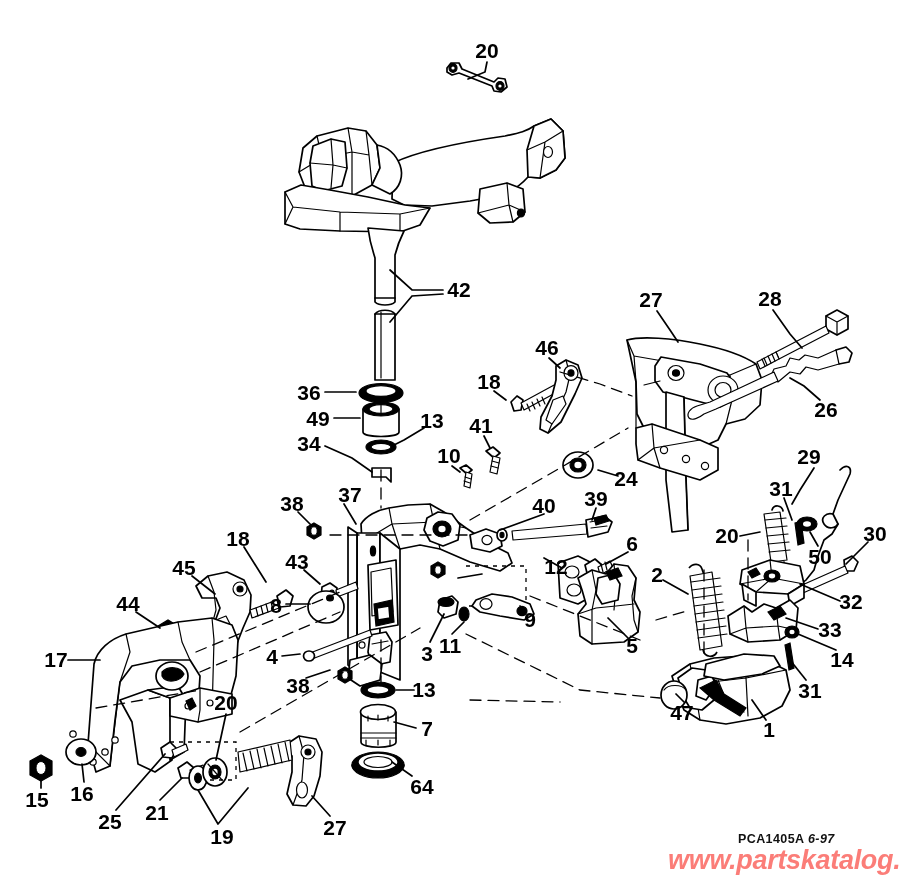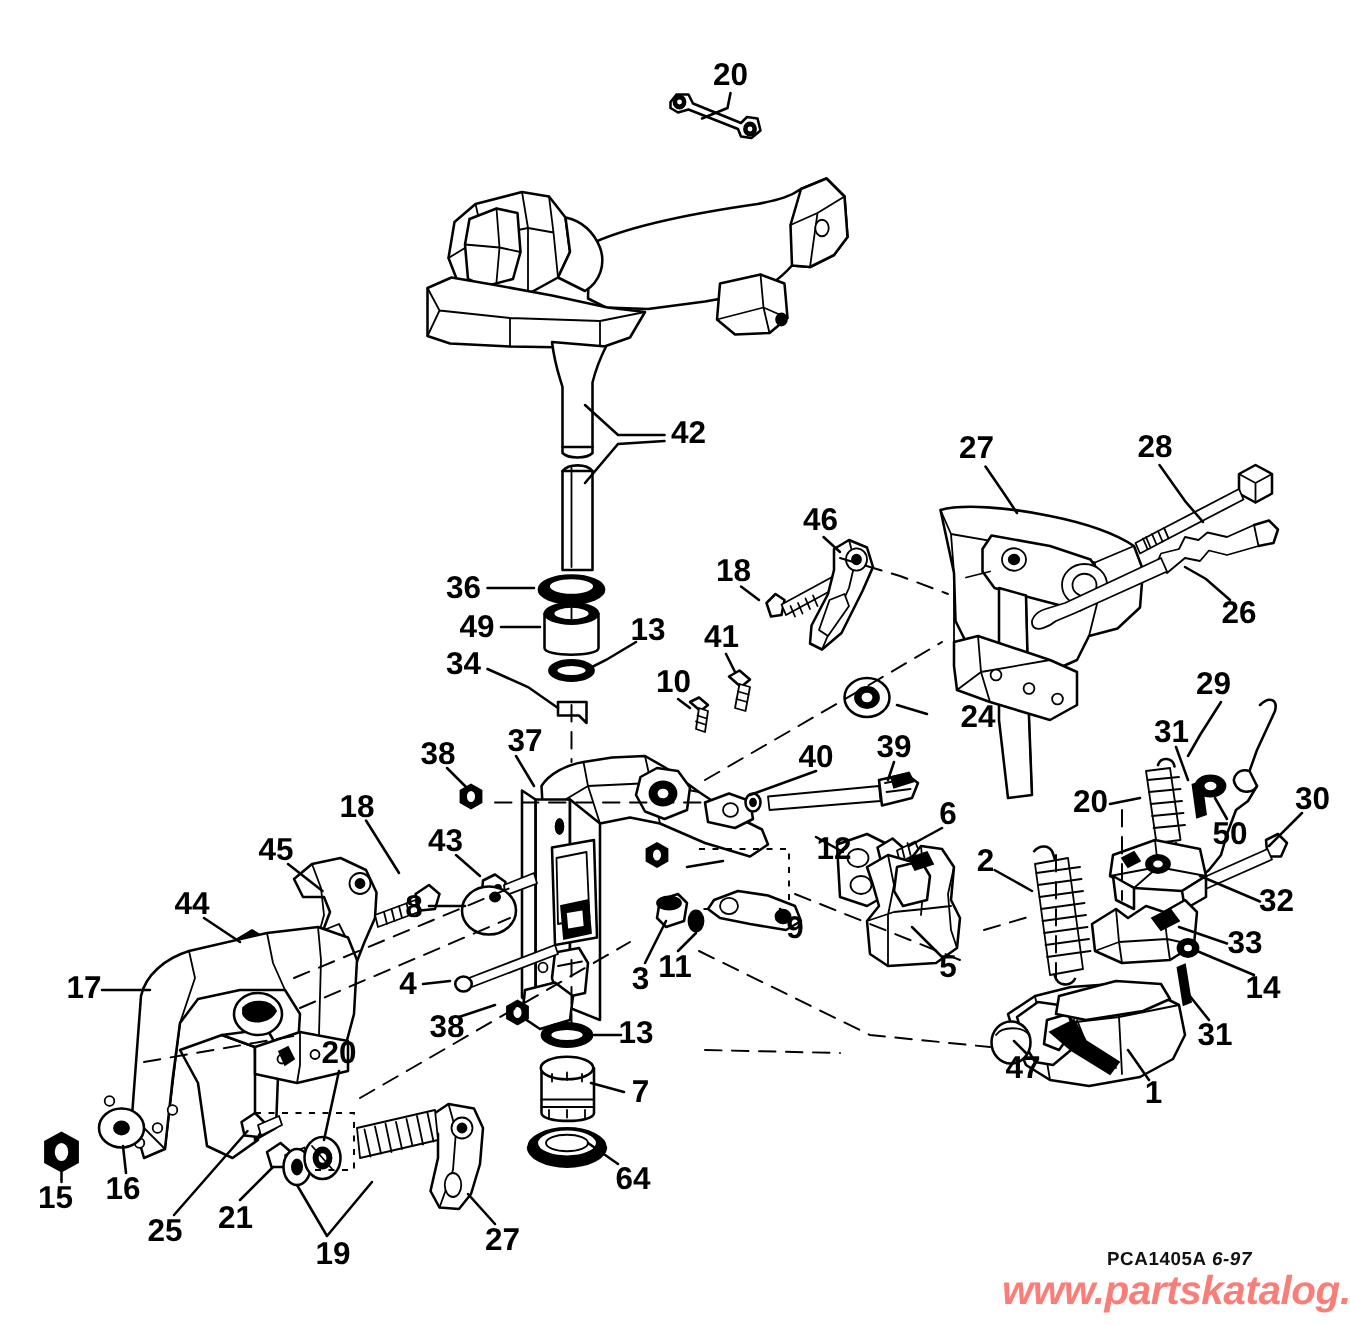--- a/index.html
+++ b/index.html
@@ -517,21 +517,21 @@
   <div class="lbl" style="left:770px;top:298px;">28</div>
   <div class="lbl" style="left:826px;top:409px;">26</div>
   <div class="lbl" style="left:309px;top:392px;">36</div>
   <div class="lbl" style="left:318px;top:418px;">49</div>
   <div class="lbl" style="left:309px;top:443px;">34</div>
   <div class="lbl" style="left:432px;top:420px;">13</div>
   <div class="lbl" style="left:489px;top:381px;">18</div>
   <div class="lbl" style="left:481px;top:425px;">41</div>
   <div class="lbl" style="left:449px;top:455px;">10</div>
   <div class="lbl" style="left:547px;top:347px;">46</div>
-  <div class="lbl" style="left:652px;top:478px;">24</div>
+  <div class="lbl" style="left:626px;top:478px;">24</div>
   <div class="lbl" style="left:809px;top:456px;">29</div>
   <div class="lbl" style="left:781px;top:488px;">31</div>
   <div class="lbl" style="left:727px;top:535px;">20</div>
   <div class="lbl" style="left:820px;top:556px;">50</div>
   <div class="lbl" style="left:875px;top:533px;">30</div>
   <div class="lbl" style="left:292px;top:503px;">38</div>
   <div class="lbl" style="left:350px;top:494px;">37</div>
   <div class="lbl" style="left:297px;top:561px;">43</div>
   <div class="lbl" style="left:238px;top:538px;">18</div>
   <div class="lbl" style="left:184px;top:567px;">45</div>

